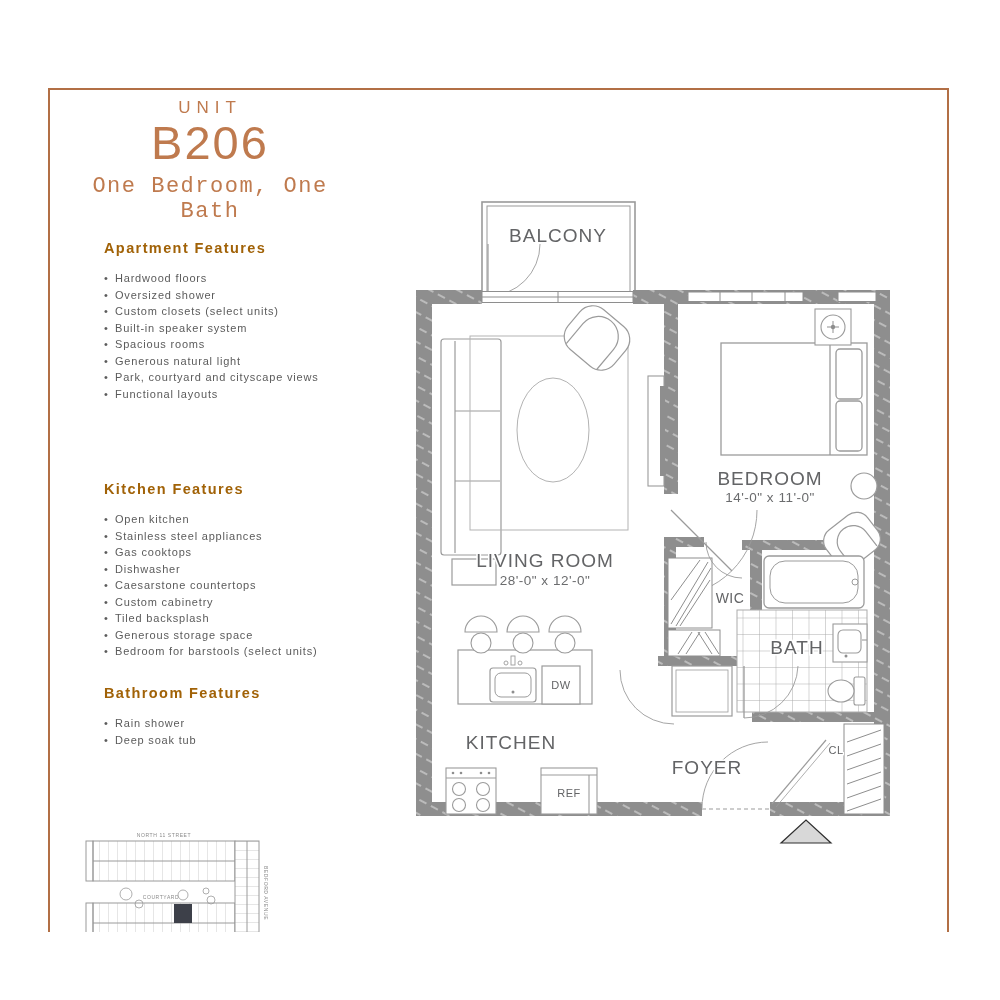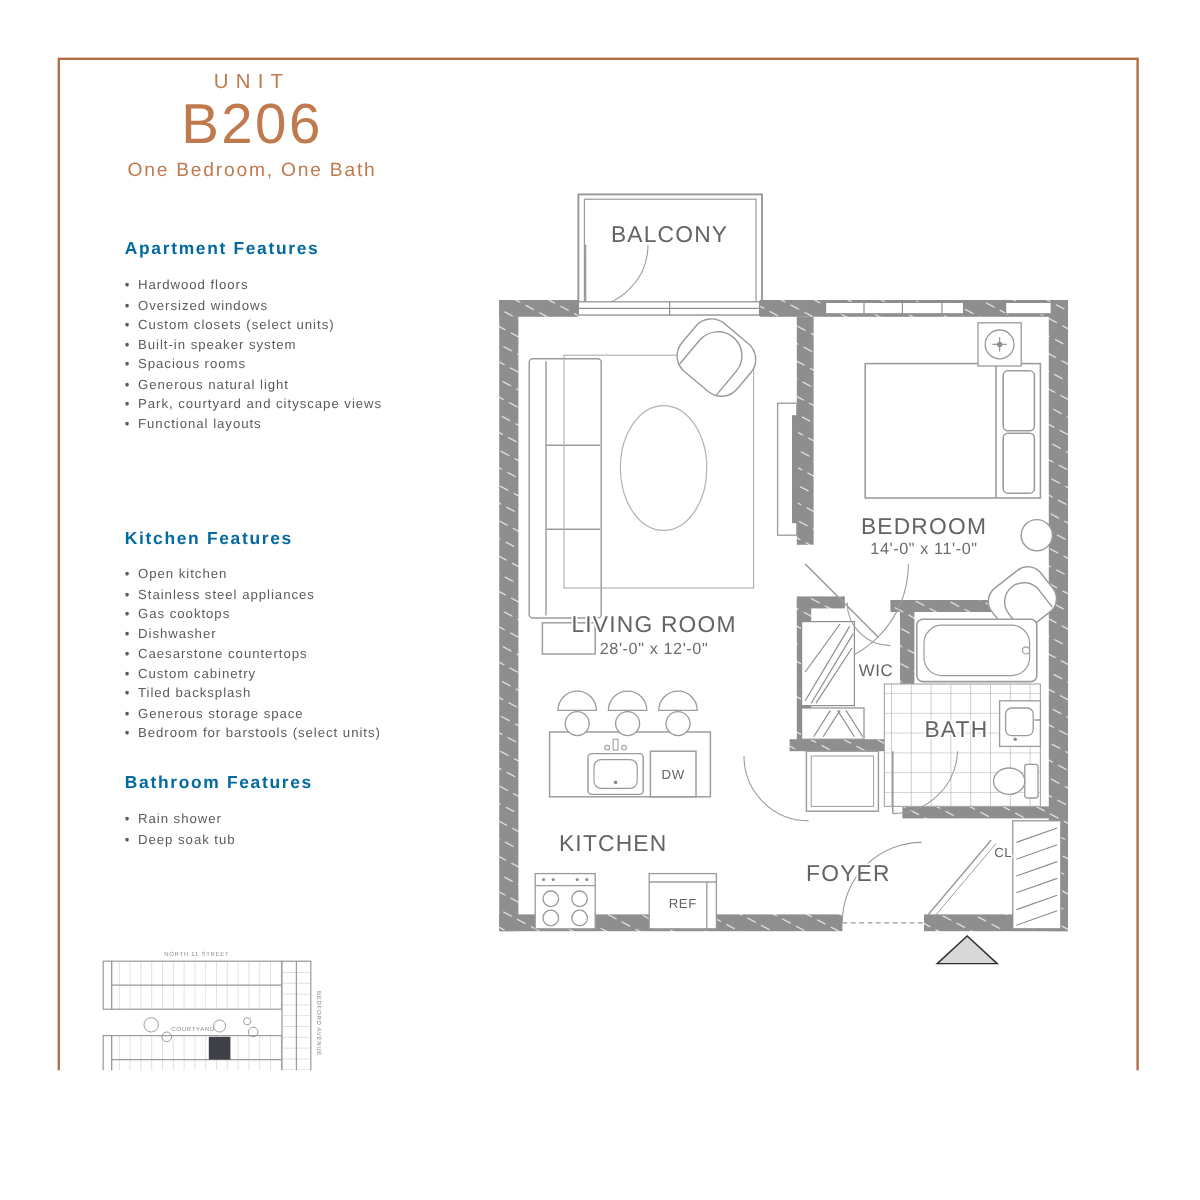--- a/index.html
+++ b/index.html
@@ -1,27 +1,27 @@
 <!DOCTYPE html>
 <html><head>
 <meta charset="utf-8">
 <style>
   html,body{margin:0;padding:0;background:#fff;}
   .page{position:relative;width:1000px;height:892px;background:#fff;overflow:hidden;
-        font-family:"Liberation Sans", sans-serif;}
+        font-family:"Liberation Sans", sans-serif;margin-top:40px;}
   .frame{position:absolute;left:48px;top:48px;width:901px;height:901px;
          border:2px solid #b26f45;box-sizing:border-box;}
   
   .title{position:absolute;left:60px;top:58px;width:300px;text-align:center;color:#bf7a4e;}
   .unit-label{font-size:17px;letter-spacing:6px;font-weight:400;}
   .unit-number{font-size:47px;letter-spacing:2px;line-height:50px;font-weight:400;}
-  .unit-subtitle{font-size:16px;letter-spacing:1.5px;margin-top:6px;}
+  .unit-subtitle{font-size:22px;letter-spacing:1.5px;margin-top:6px;font-family:Liberation Mono, monospace;}
   
   .features{position:absolute;left:104px;width:330px;color:#5b5b5b;}
-  .features h3{margin:0 0 14px 0;font-size:14.5px;font-weight:700;letter-spacing:1.4px;color:#0369a1;}
+  .features h3{margin:0 0 14px 0;font-size:14.5px;font-weight:700;letter-spacing:1.4px;color:#a16207;}
   .features ul{margin:0;padding:0;list-style:none;}
   .features li{position:relative;padding-left:11px;font-size:11px;letter-spacing:0.8px;
                line-height:16.5px;white-space:nowrap;}
   .features li::before{content:"\2022";position:absolute;left:0;top:0;font-size:11px;}
   .sec-apartment{top:200px;}
   .sec-kitchen{top:441px;}
   .sec-bathroom{top:645px;}
   
   .floorplan{position:absolute;left:408px;top:148px;width:510px;height:660px;}
   .siteplan{position:absolute;left:55px;top:785px;width:235px;height:180px;}
@@ -48,21 +48,21 @@
   <header class="title">
     <div class="unit-label">UNIT</div>
     <div class="unit-number">B206</div>
     <div class="unit-subtitle">One Bedroom, One Bath</div>
   </header>
 
   <section class="features sec-apartment">
     <h3>Apartment Features</h3>
     <ul>
         <li>Hardwood floors</li>
-        <li>Oversized windows</li>
+        <li>Oversized shower</li>
         <li>Custom closets (select units)</li>
         <li>Built-in speaker system</li>
         <li>Spacious rooms</li>
         <li>Generous natural light</li>
         <li>Park, courtyard and cityscape views</li>
         <li>Functional layouts</li>
       </ul>
   </section>
 
   <section class="features sec-kitchen">

